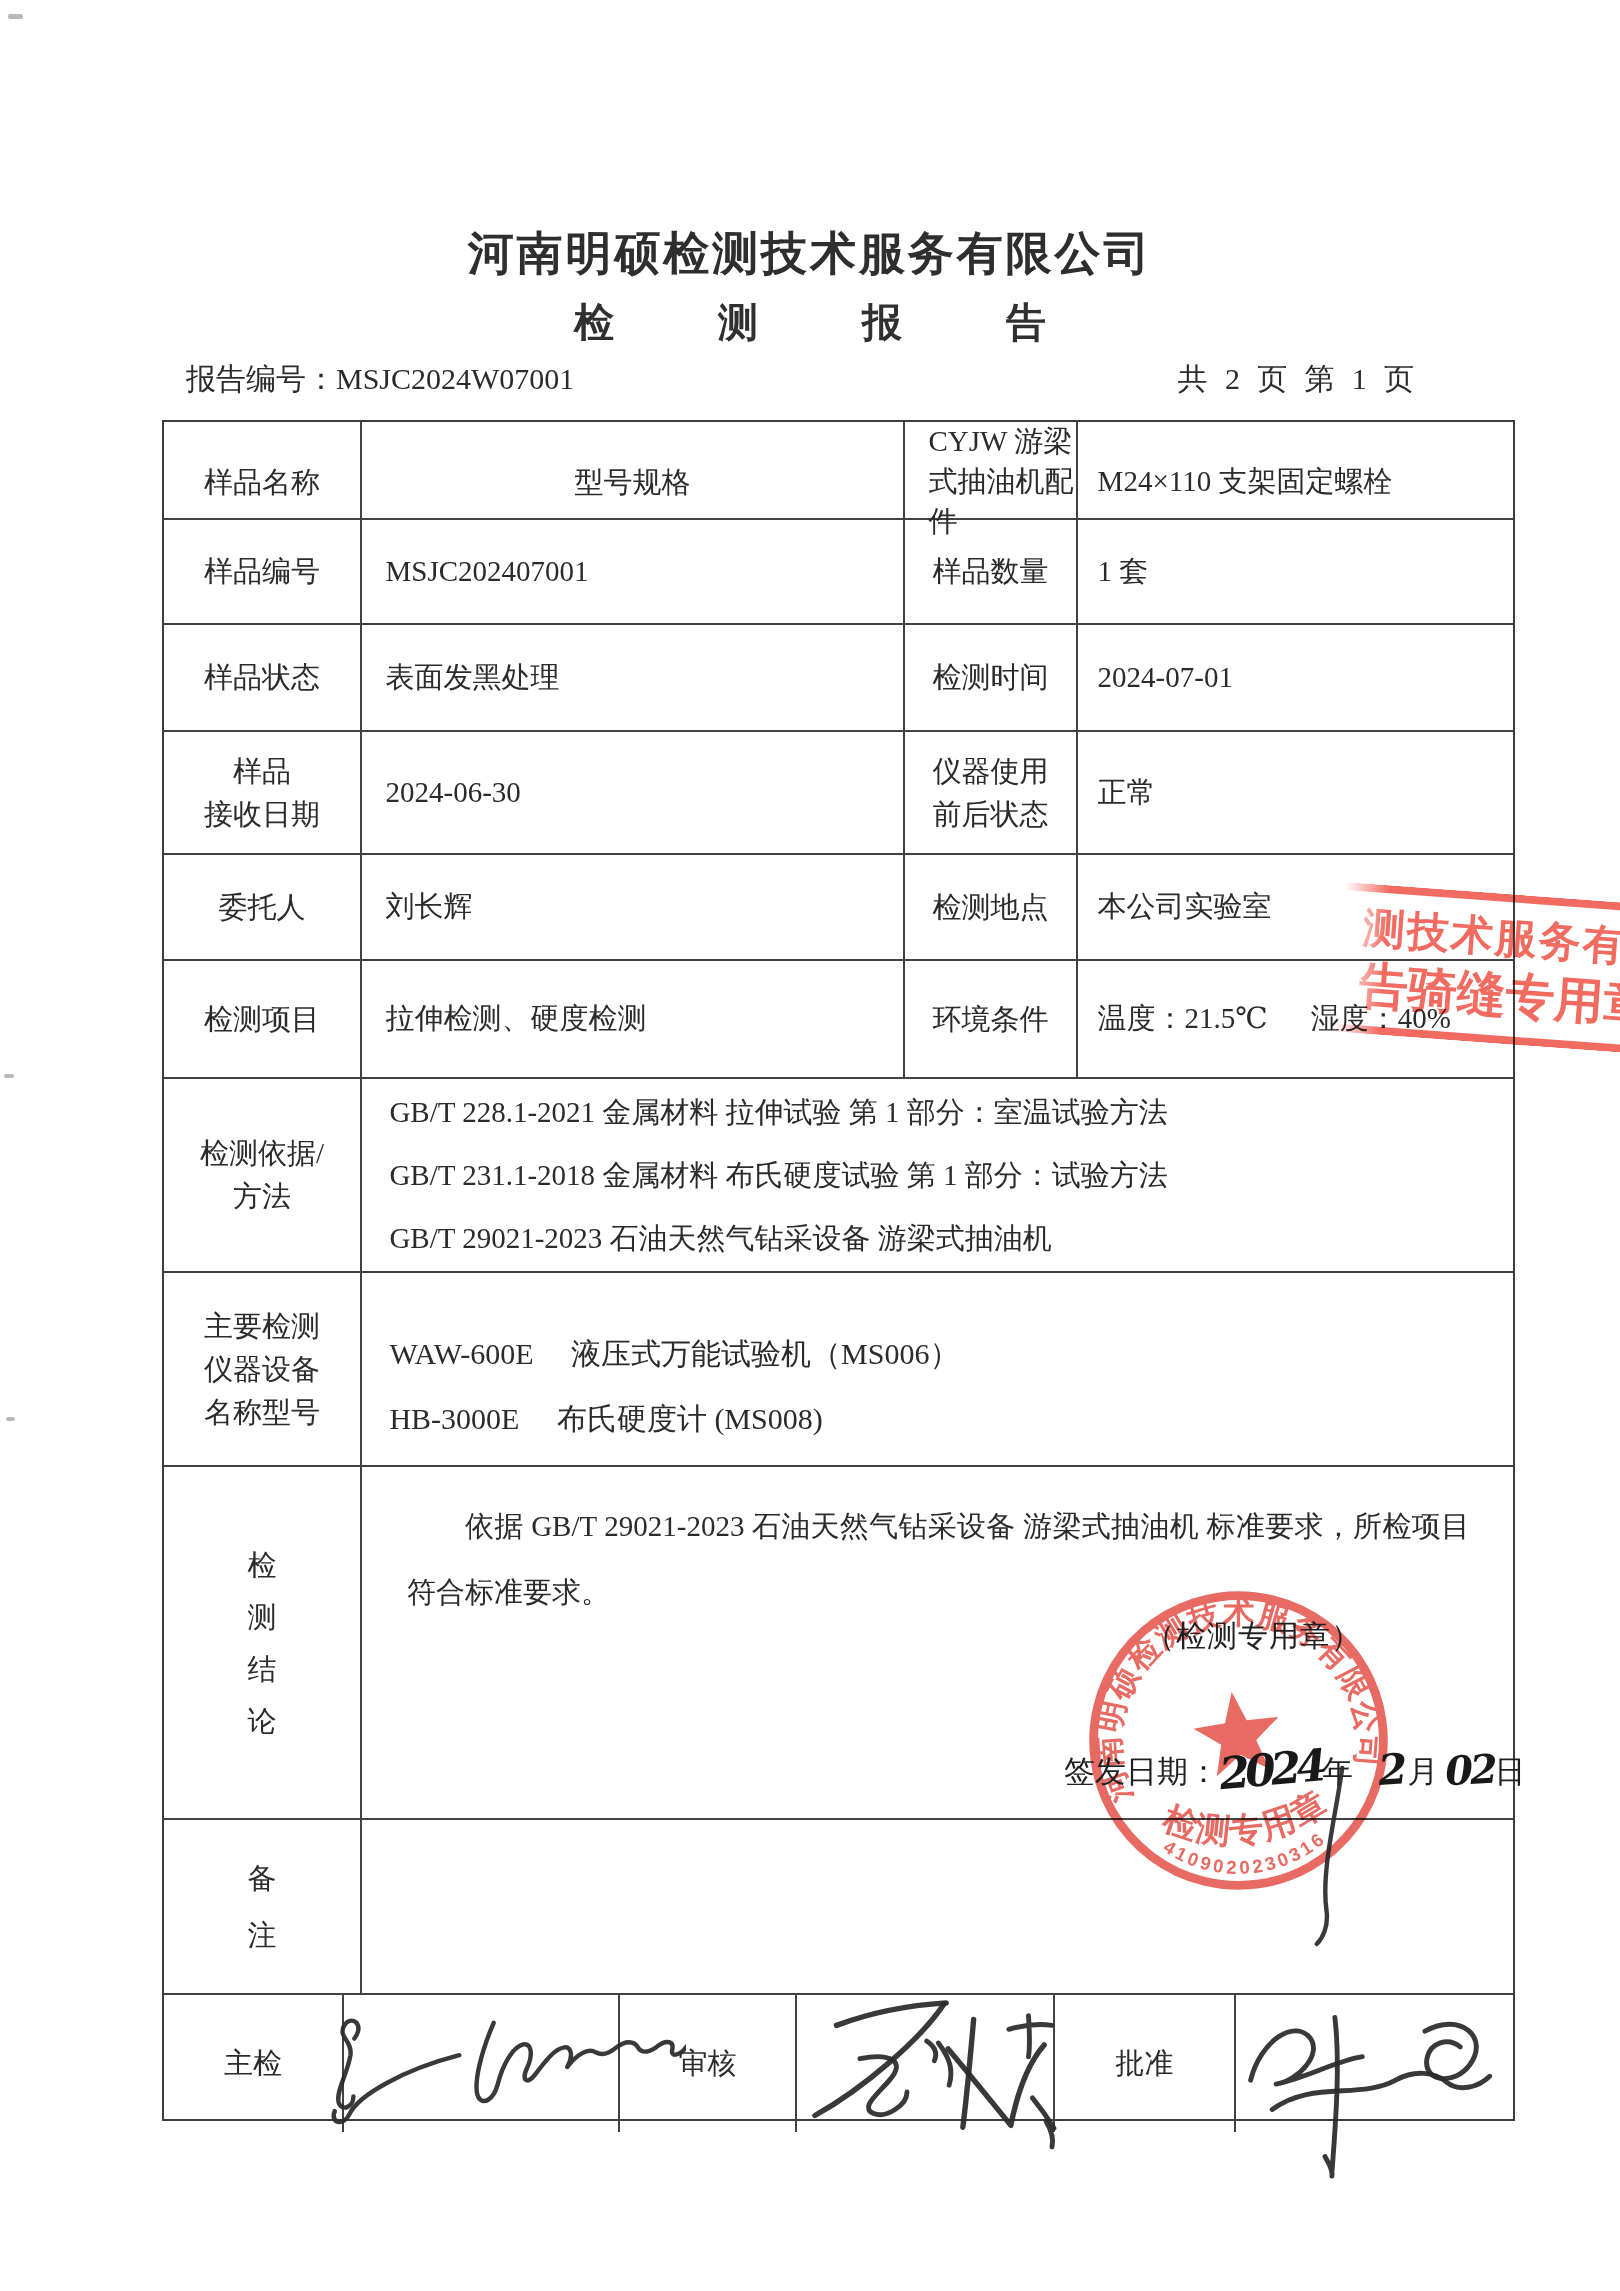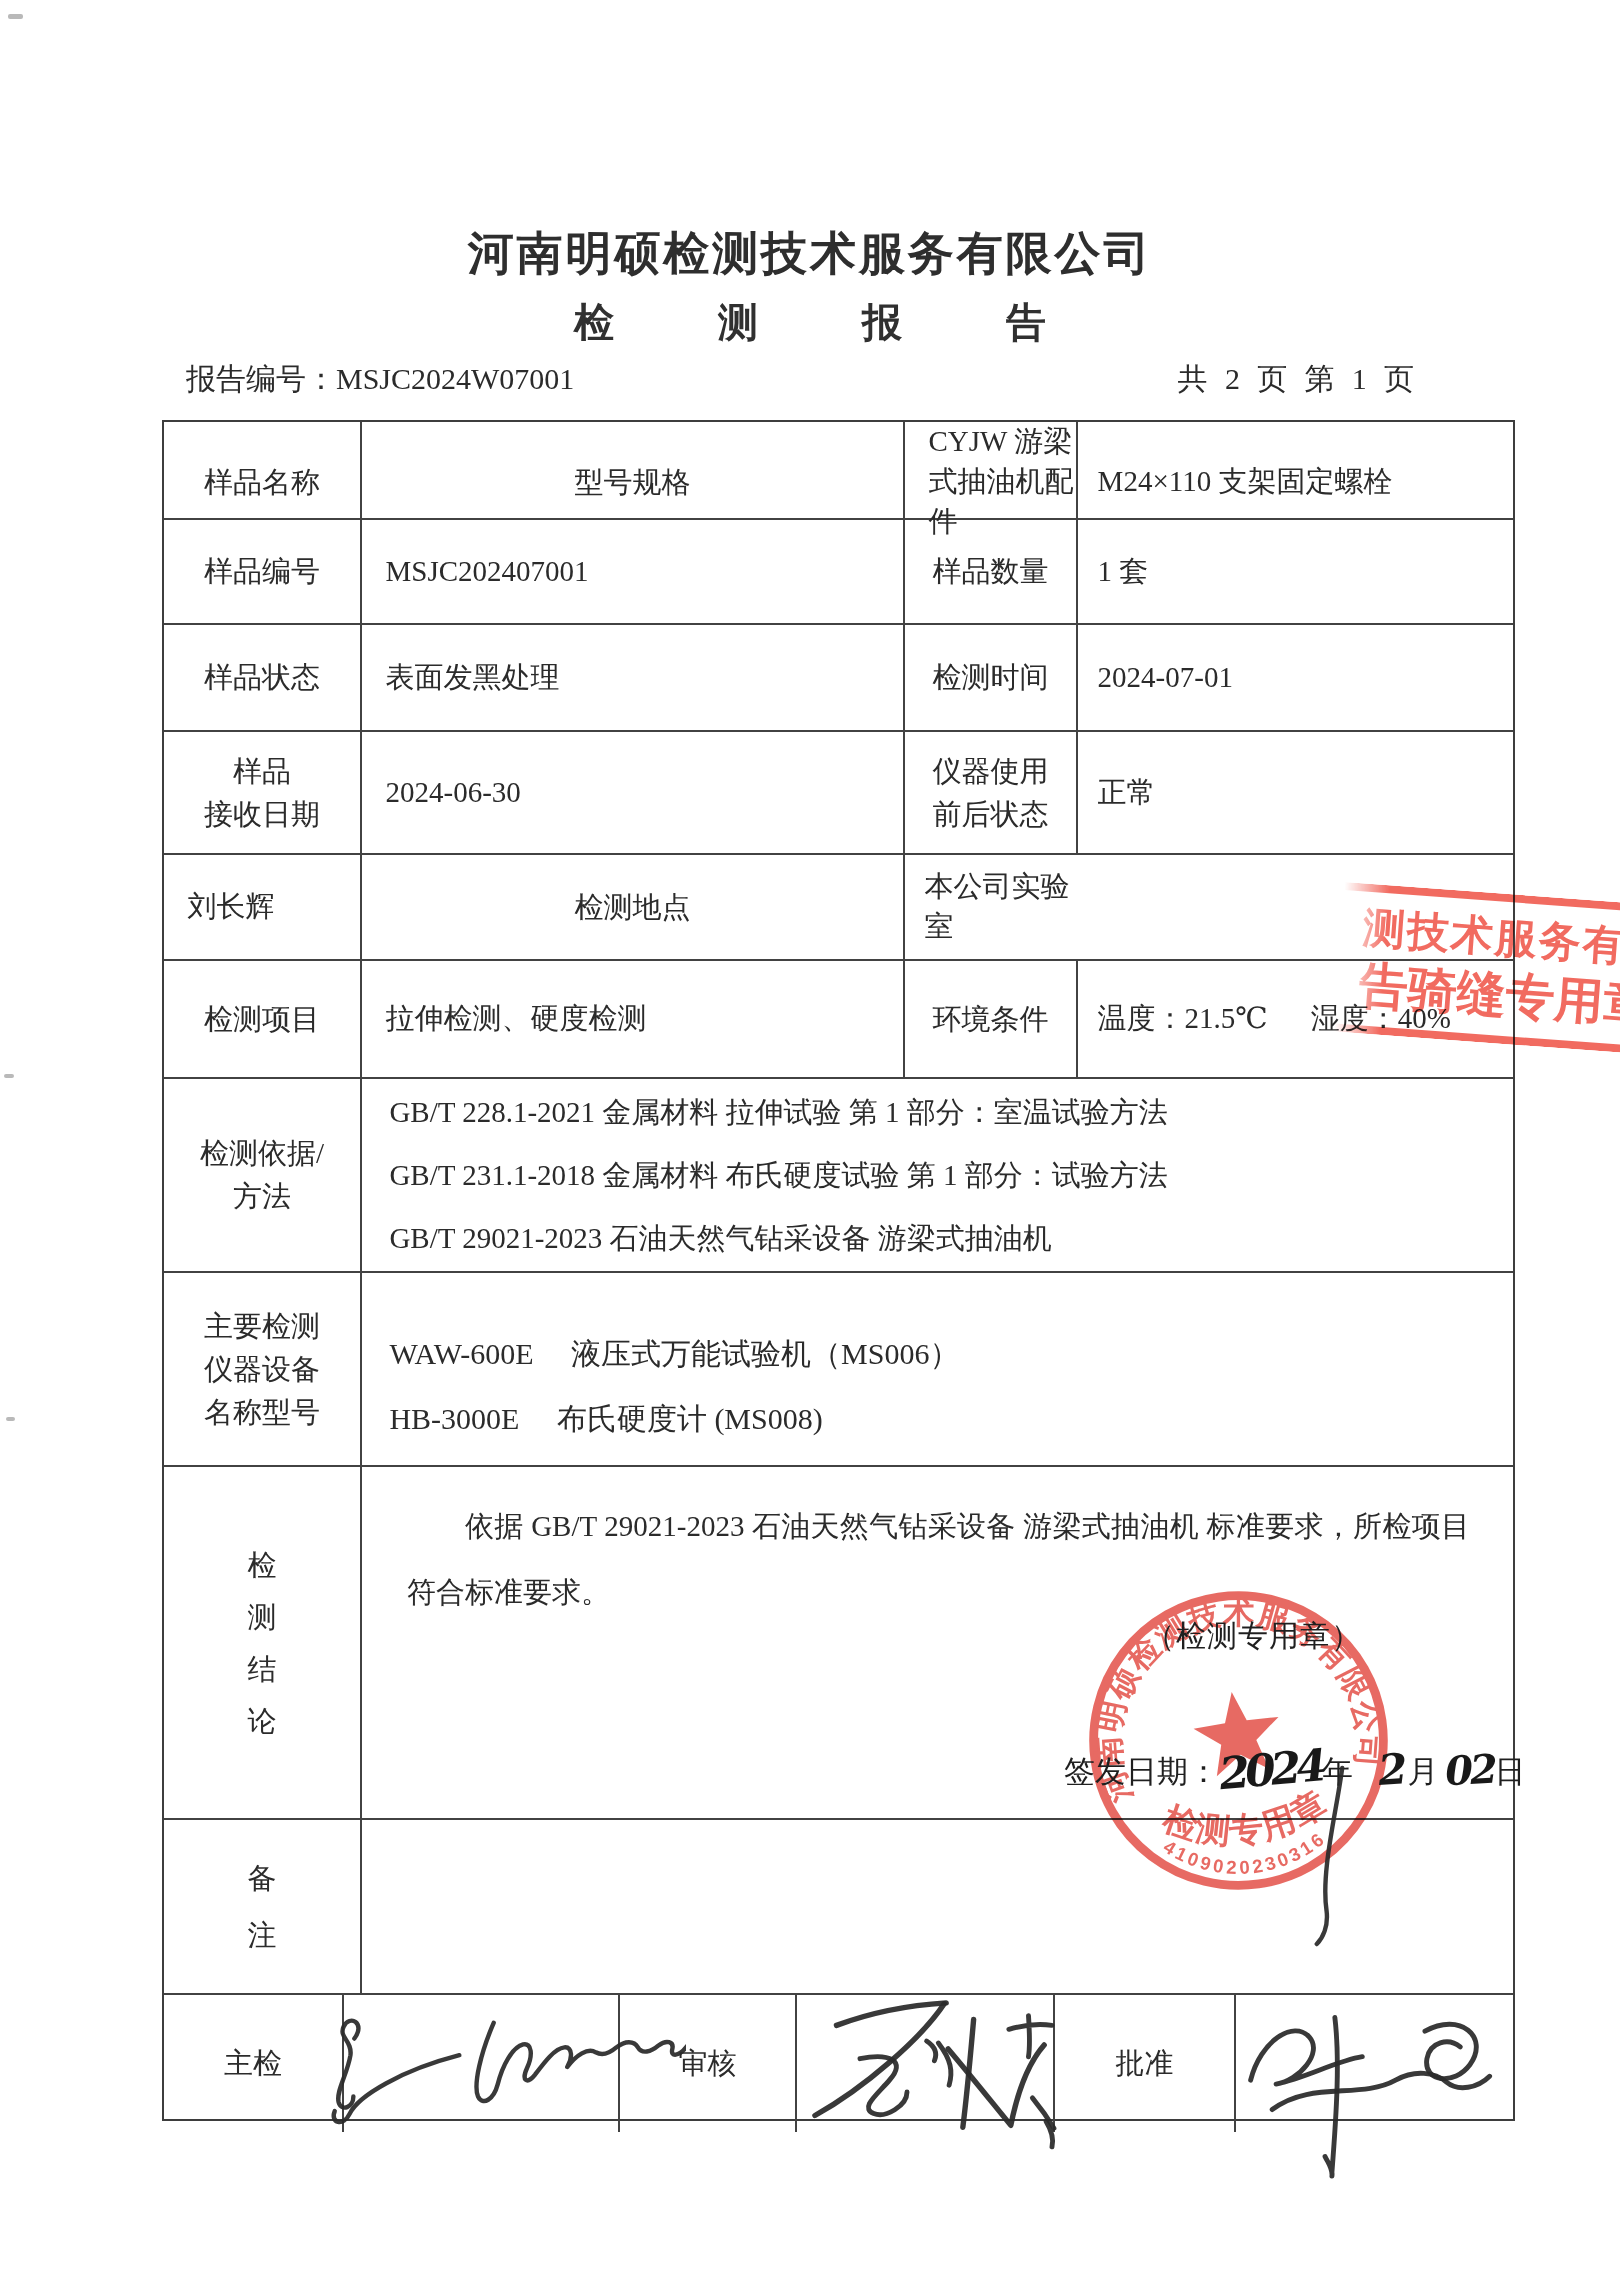--- a/index.html
+++ b/index.html
@@ -125,20 +125,21 @@
           <span class="stack"><span>样品</span><br><span>接收日期</span></span>
         </div>
       <div class="cell val">2024-06-30</div>
       <div class="cell lab">
           <span class="stack"><span>仪器使用</span><br><span>前后状态</span></span>
         </div>
       <div class="cell val pad2">正常</div>
     </div>
 
     <div class="trow r4 h108">
+      <div class="cell lab">委托人</div>
       <div class="cell val">刘长辉</div>
       <div class="cell lab">检测地点</div>
       <div class="cell val pad2">本公司实验室</div>
     </div>
 
     <div class="trow r4 h120">
       <div class="cell lab">检测项目</div>
       <div class="cell val">拉伸检测、硬度检测</div>
       <div class="cell lab">环境条件</div>
       <div class="cell val pad2">

